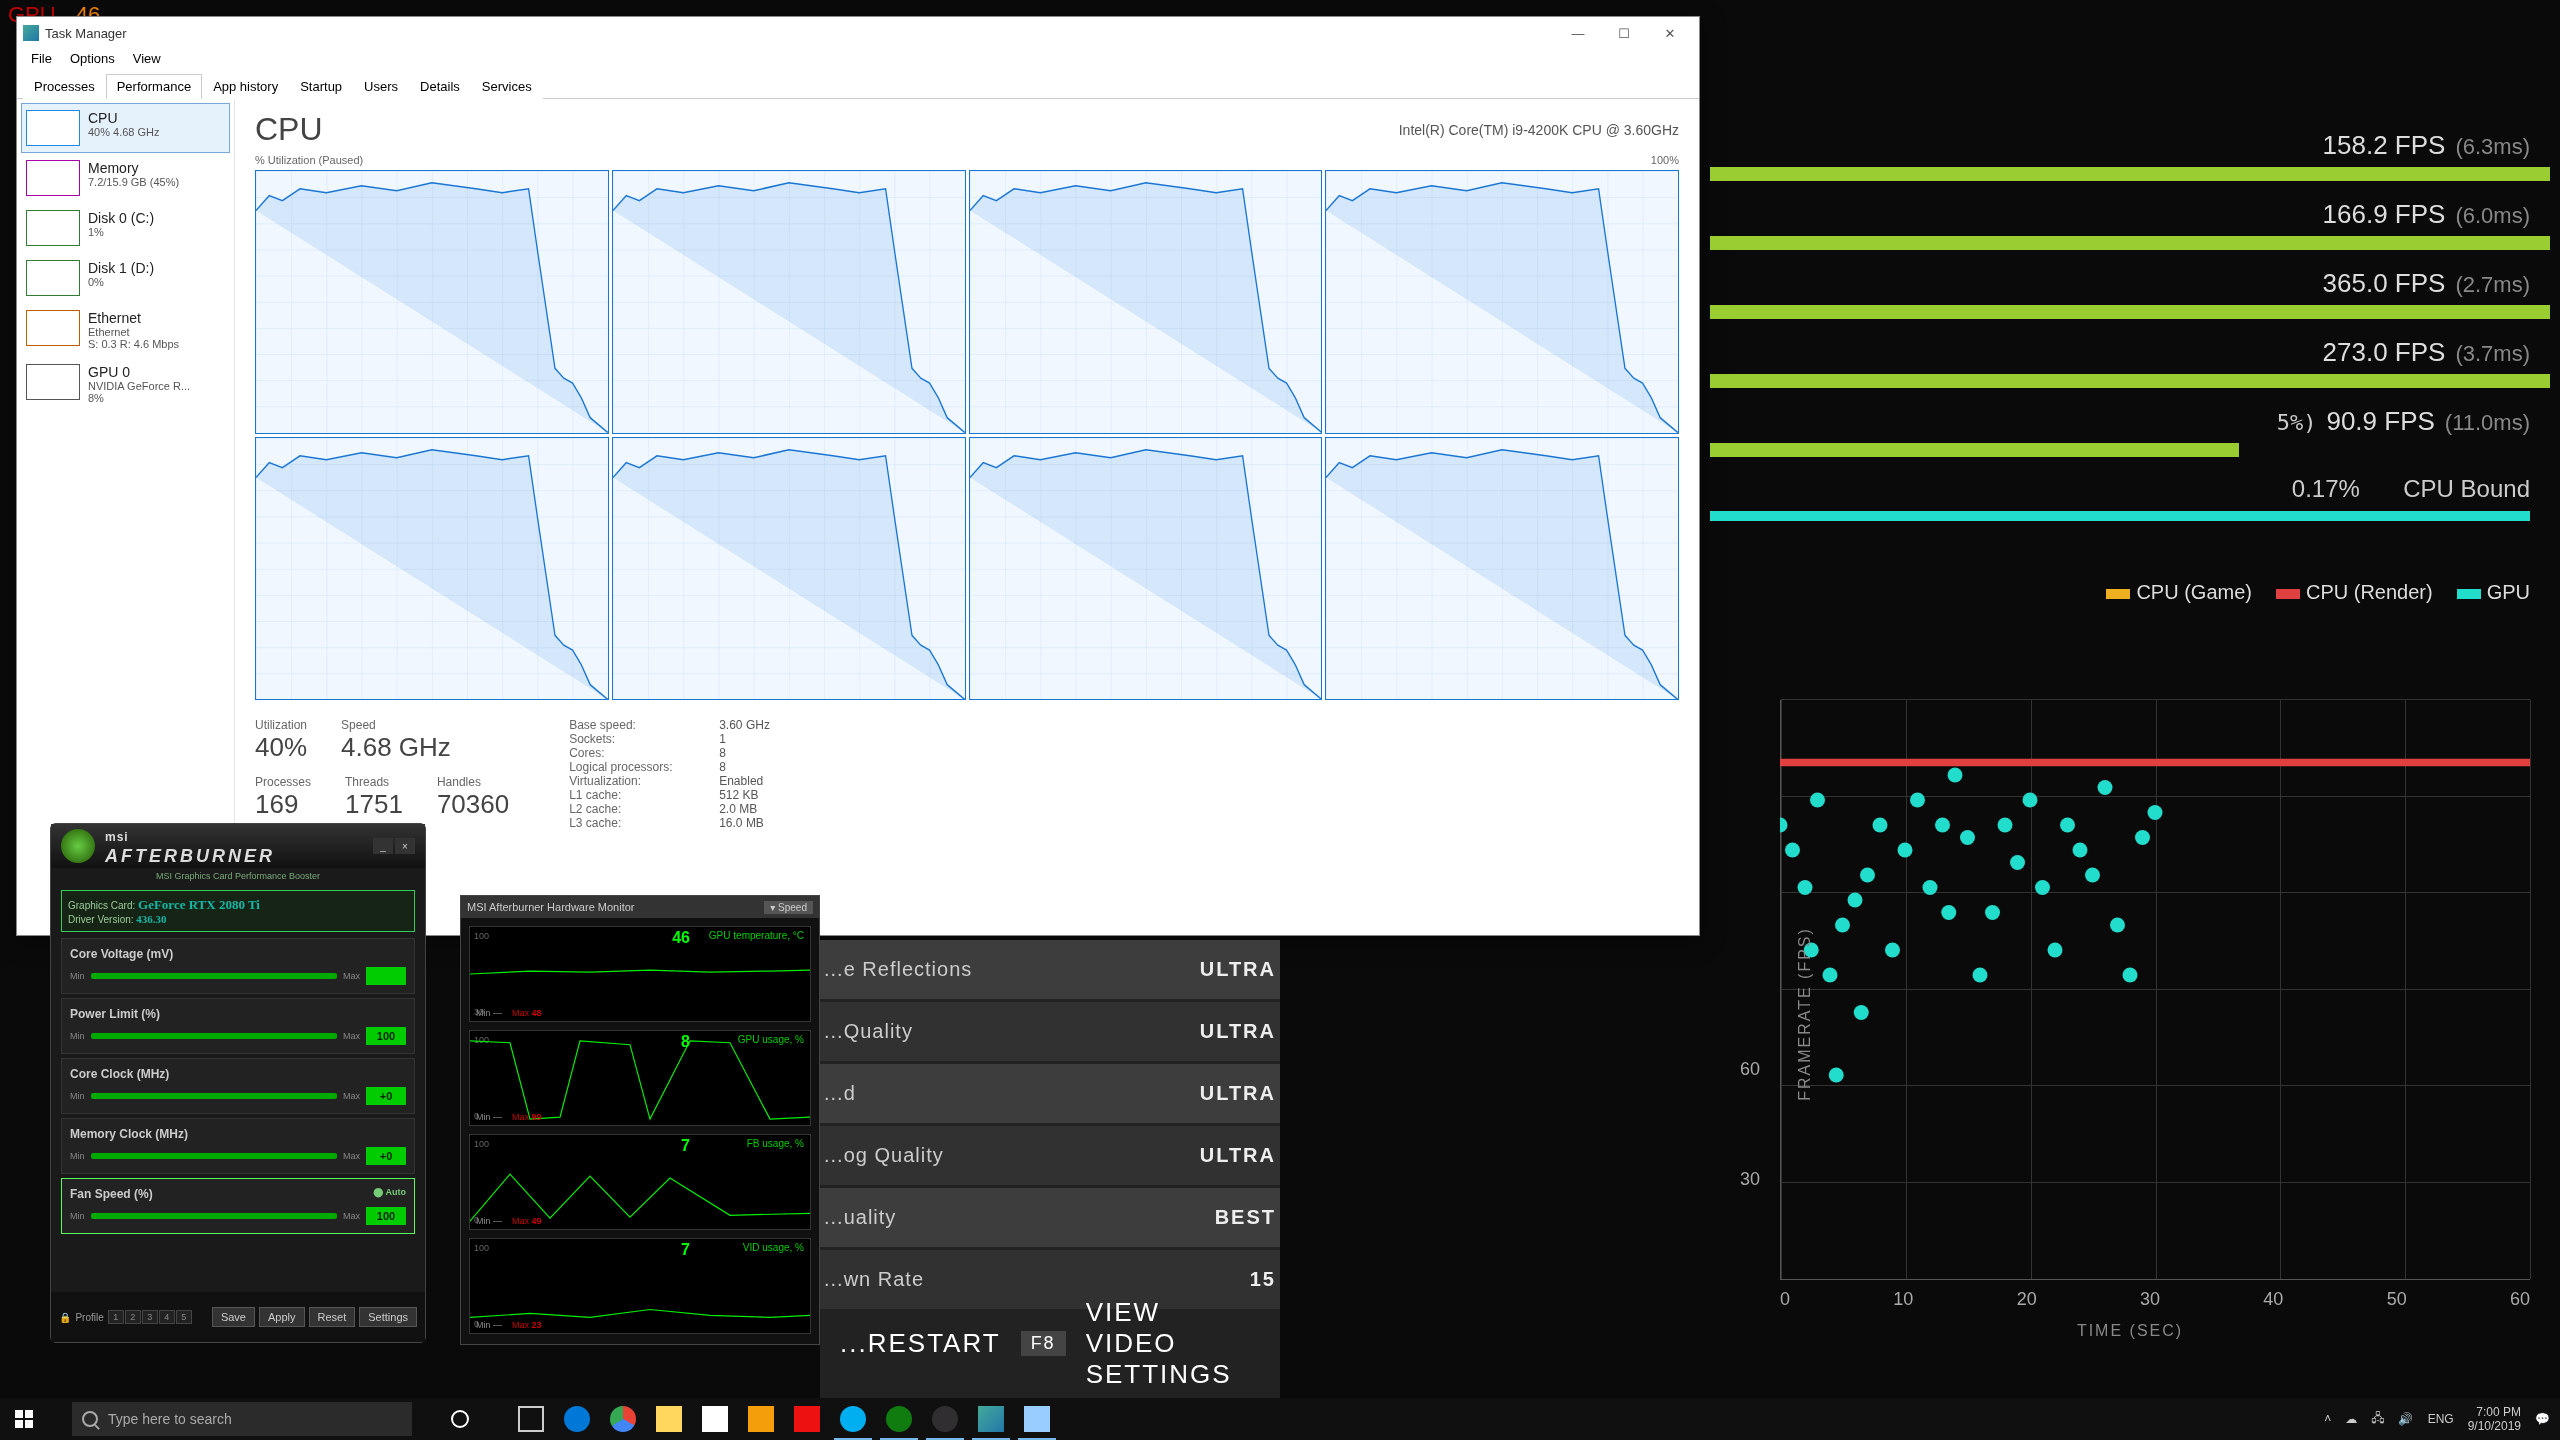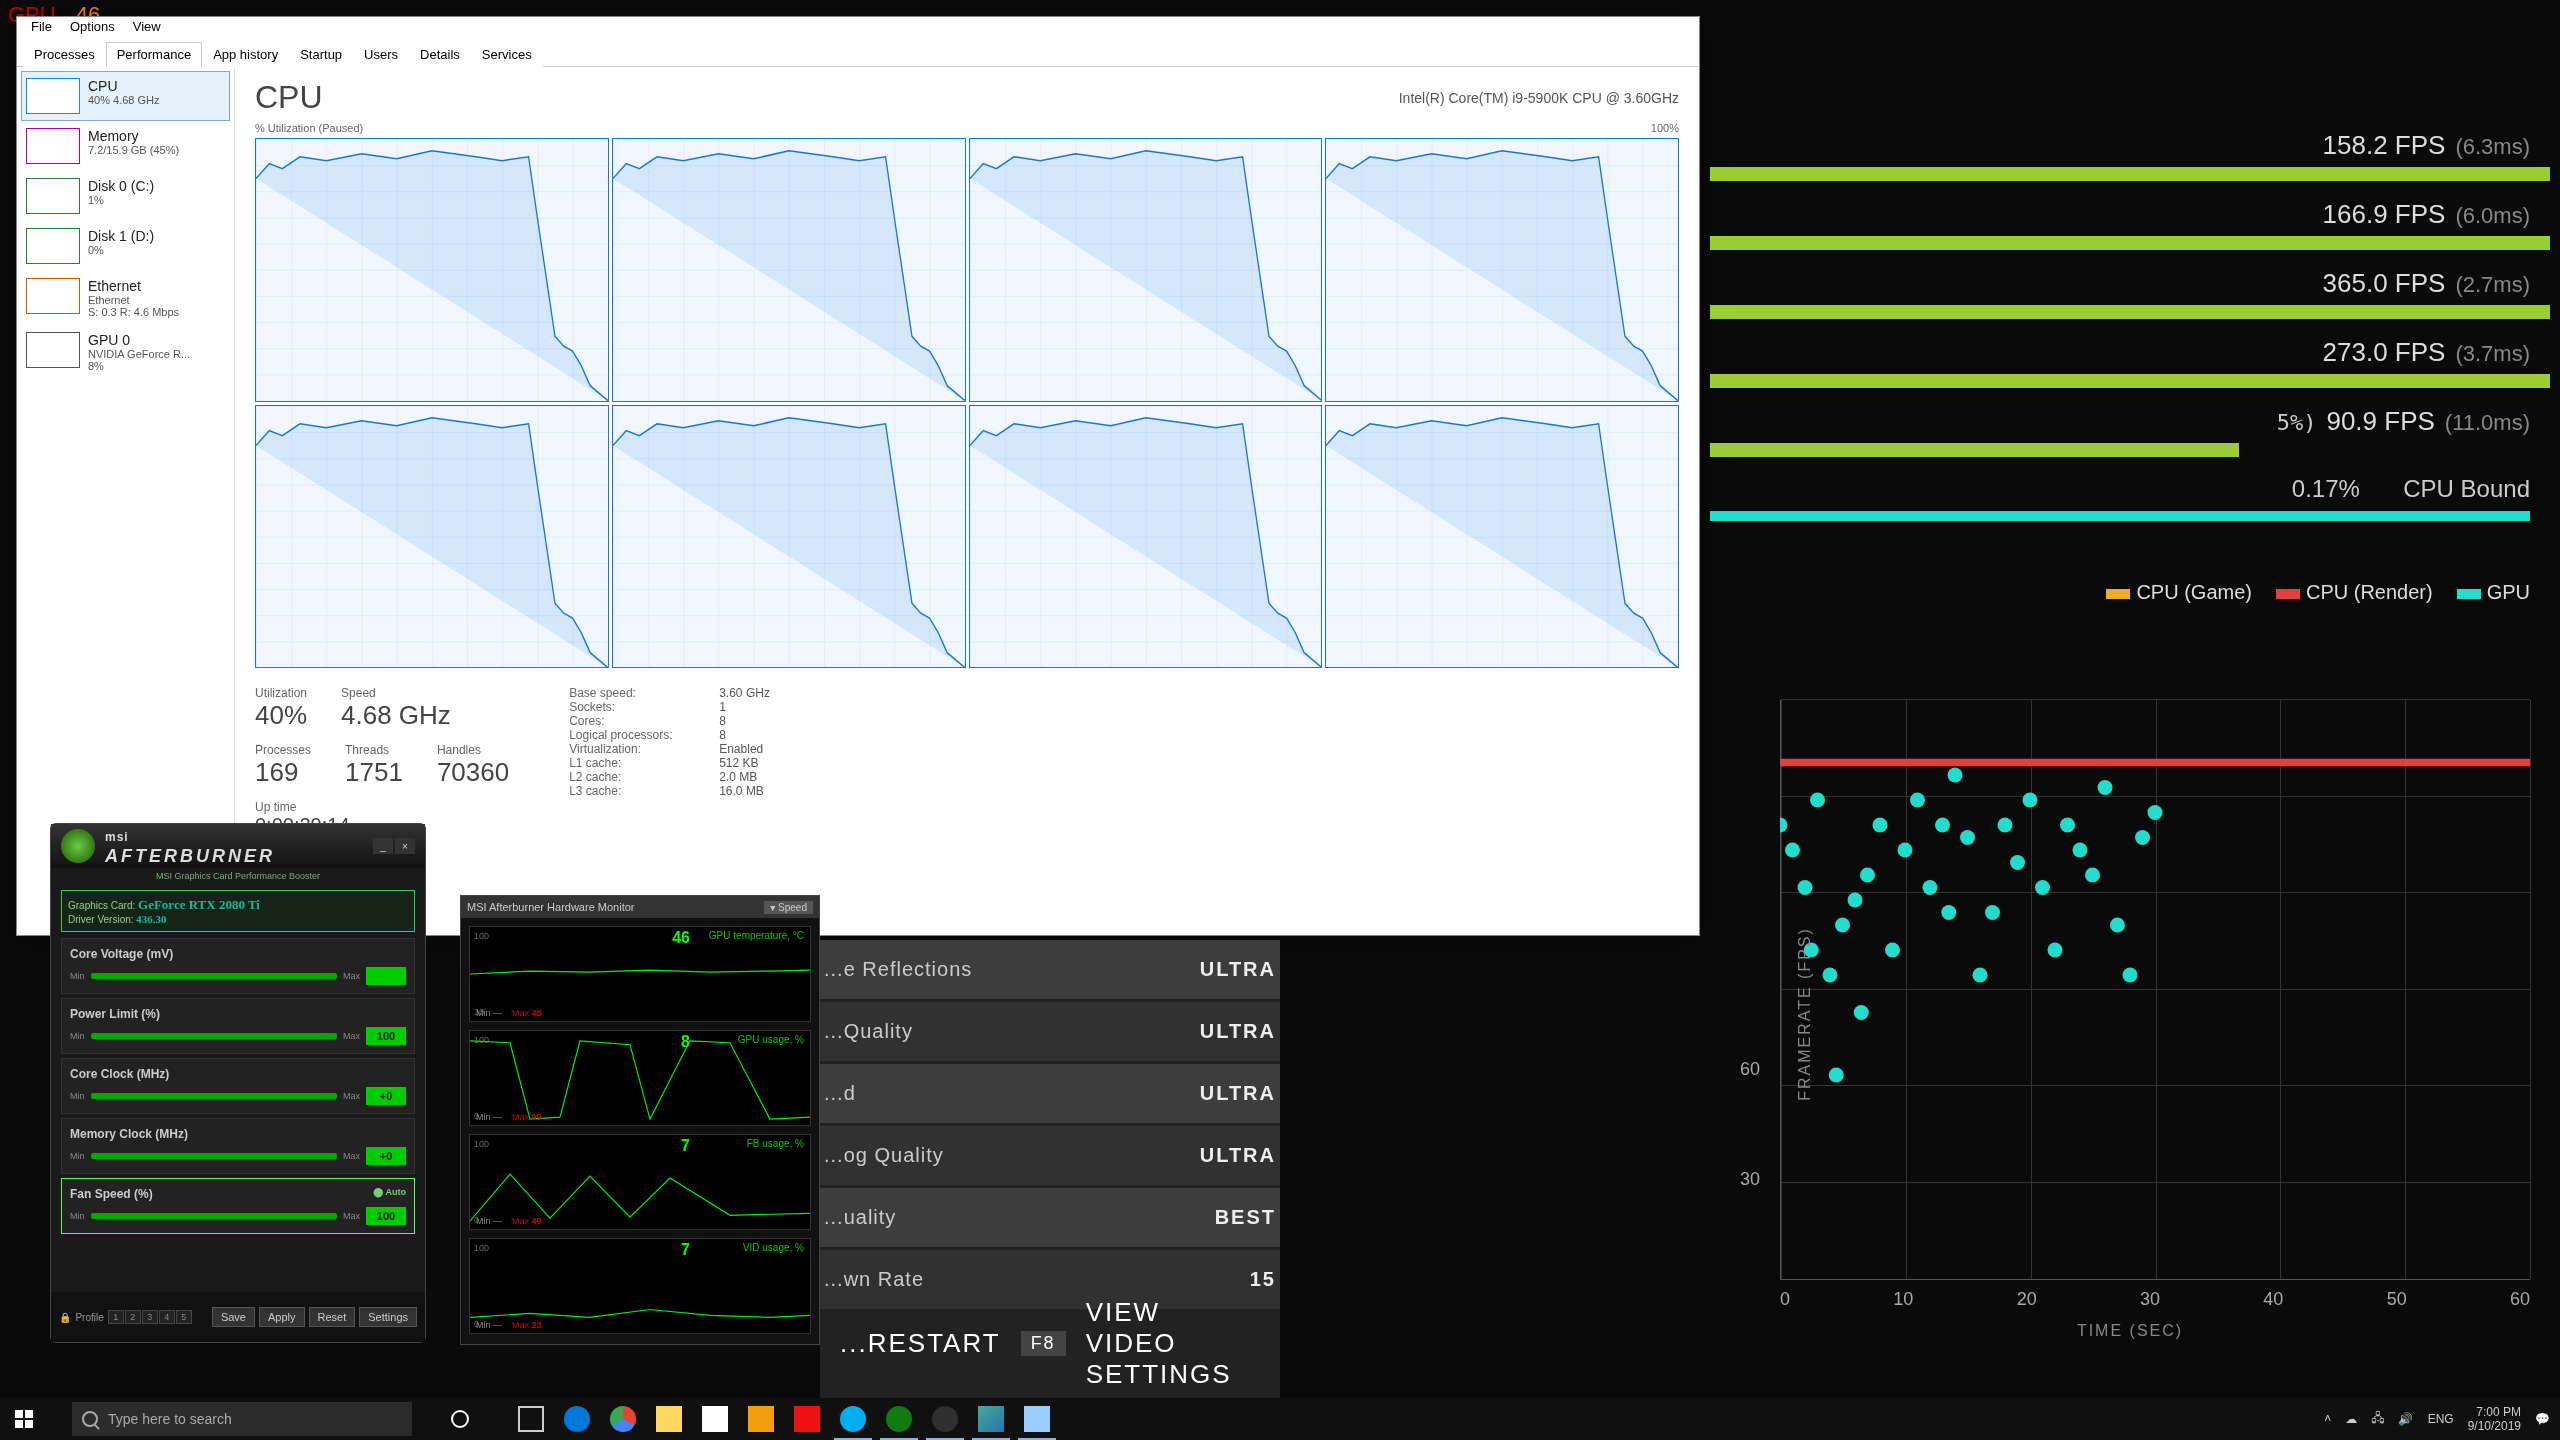--- a/index.html
+++ b/index.html
@@ -142,20 +142,29 @@
 <div class="desktop">
 
   <div class="hwinfo">
     <div class="line">
         <span class="red">GPU</span> 
         <span class="orange">46</span>
       </div>
   </div>
 
   <div class="taskmgr">
+    <div class="titlebar">
+      <div class="ico"></div>
+      <span>Task Manager</span>
+      <div class="winbtns">
+        <div>—</div>
+        <div>☐</div>
+        <div class="close">✕</div>
+      </div>
+    </div>
     <div class="menubar">
       <span>File</span>
       <span>Options</span>
       <span>View</span>
     </div>
     <div class="tabs">
       <span>Processes</span>
       <span class="active">Performance</span>
       <span>App history</span>
       <span>Startup</span>
@@ -205,21 +214,21 @@
             <div class="thumb gpu"></div>
     <div class="txt">
               <div class="t1">GPU 0</div>
               <div class="t2">NVIDIA GeForce R...</div>
               <div class="t2">8%</div>
             </div>
           </div>
         </div>
       <div class="main">
         <h1>CPU</h1>
-        <div class="cpuname">Intel(R) Core(TM) i9-5900K CPU @ 3.60GHz</div>
+        <div class="cpuname">Intel(R) Core(TM) i9-4200K CPU @ 3.60GHz</div>
         <div class="graphlabel">
           <span>% Utilization (Paused)</span>
           <span>100%</span>
         </div>
         <div class="graphgrid" id="core-charts">
             <div class="corechart">
               <svg viewBox="0 0 400 265" preserveAspectRatio="none">
     <defs>
                   <pattern id="g0" width="40" height="26.5" patternUnits="userSpaceOnUse">
                     <path d="M40 0 L0 0 0 26.5" stroke="#cfe3f5" stroke-width="1" fill="none"></path>

